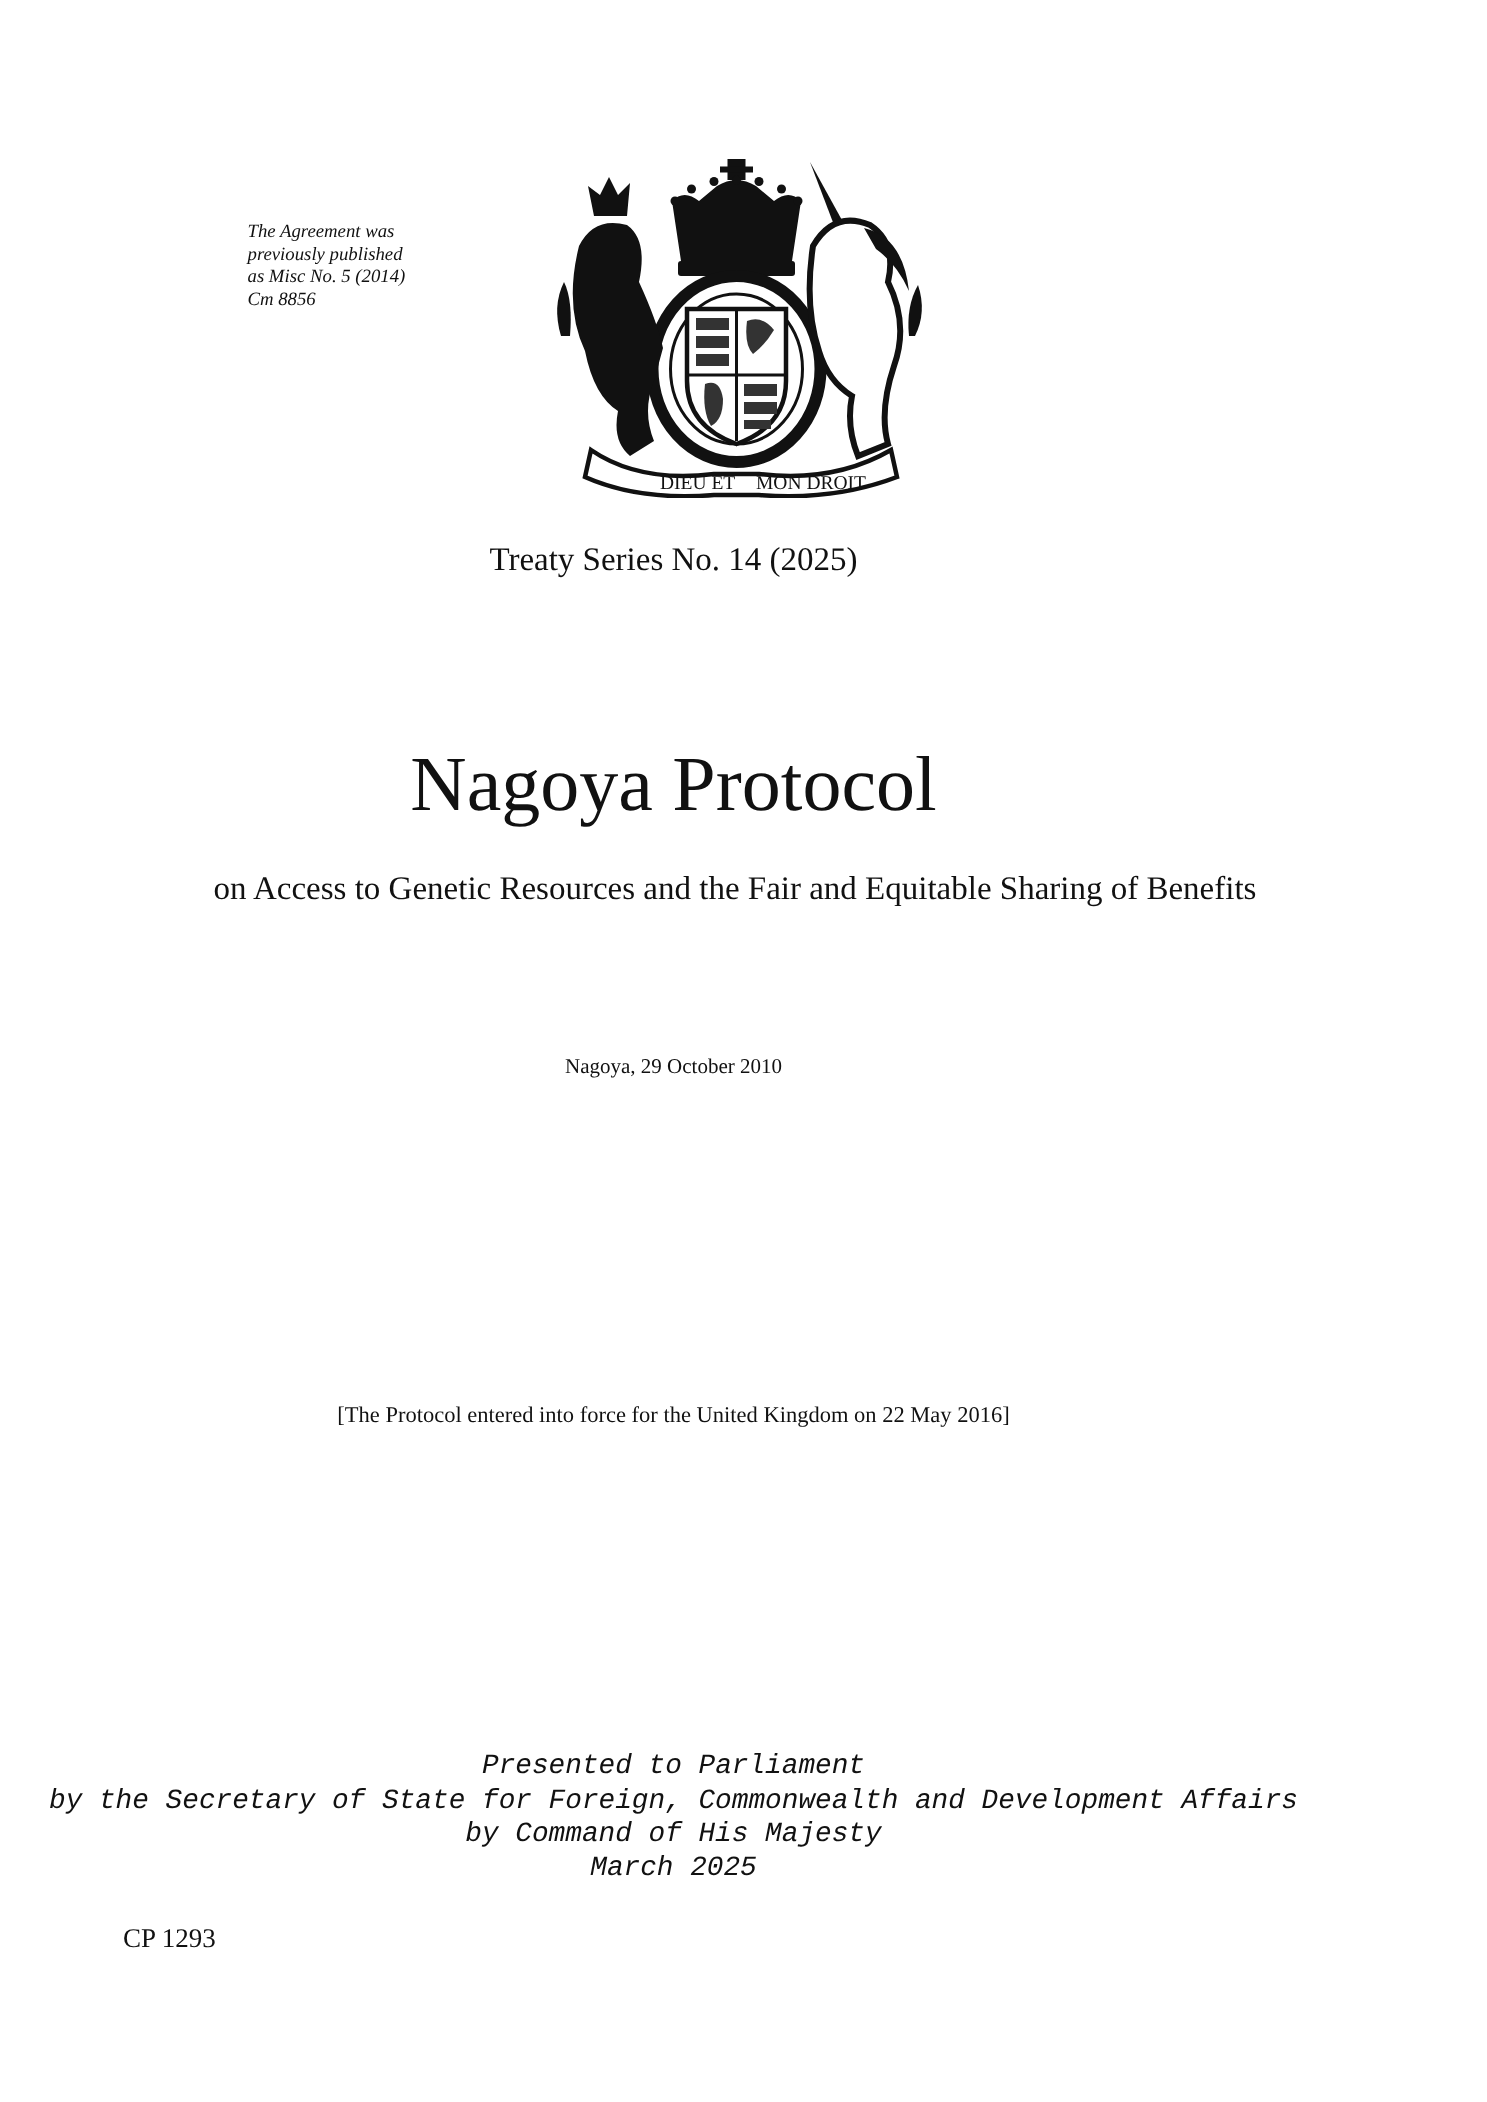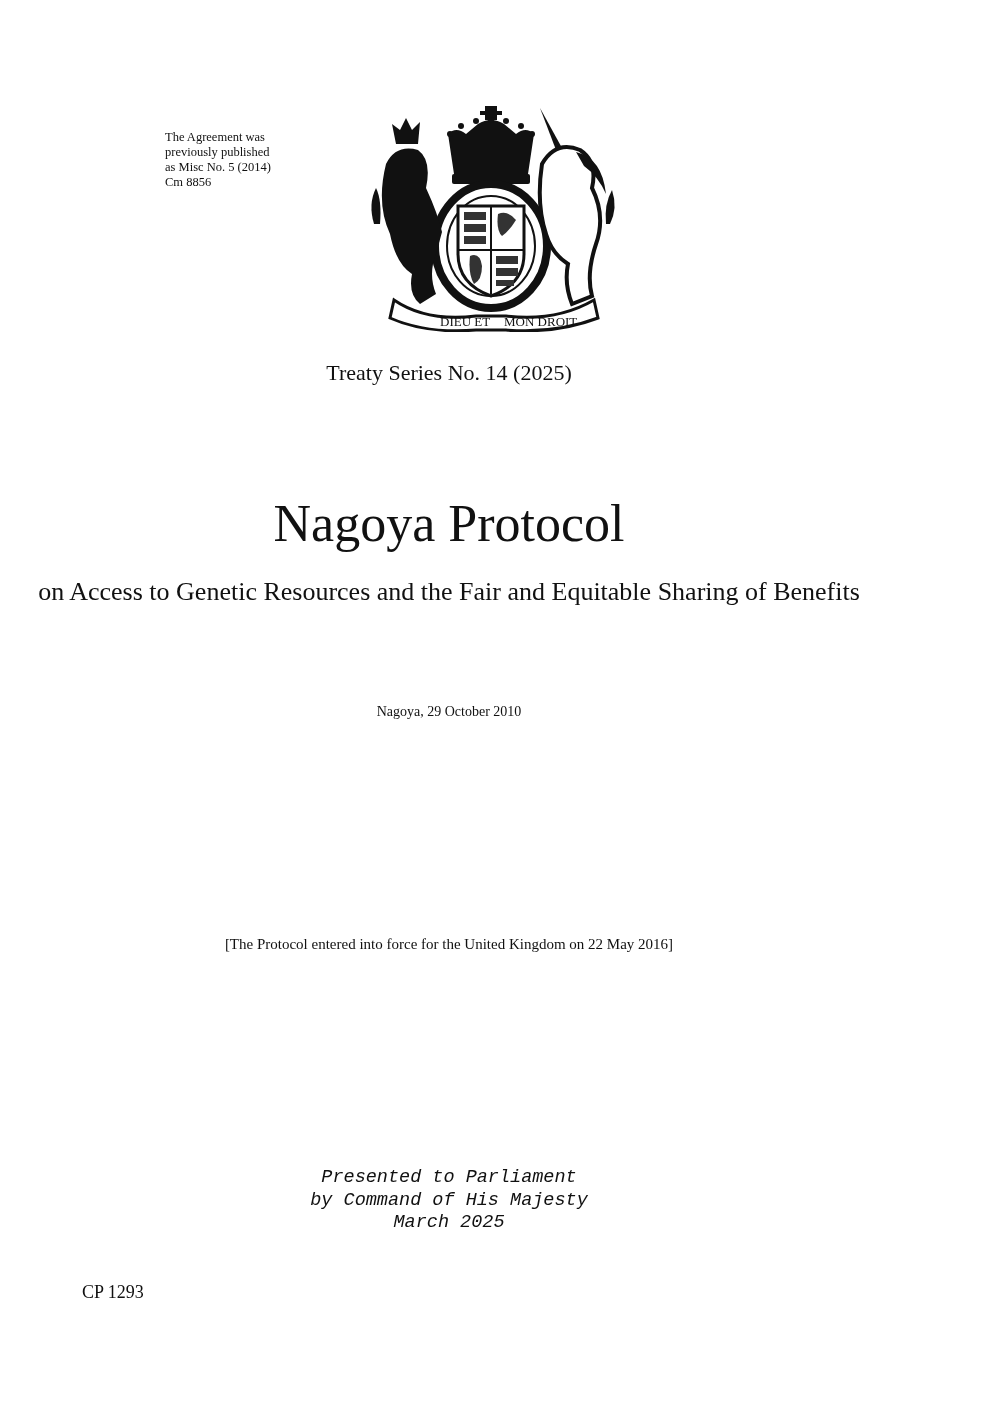--- a/index.html
+++ b/index.html
@@ -1,24 +1,24 @@
 <!DOCTYPE html>
 <html><head>
 <meta charset="utf-8">
 <style>
   html, body { margin: 0; padding: 0; background: #ffffff; }
   body { width: 991px; height: 1401px; position: relative; overflow: hidden;
          font-family: "Liberation Serif", "DejaVu Serif", serif; color: #111111; }
   .abs { position: absolute; }
-  .note { left: 165px; top: 130px; font-size: 12.5px; line-height: 15px; }
+  .note { left: 165px; top: 147px; font-size: 12.5px; line-height: 15px; font-style: italic; }
   .crest { left: 366px; top: 104px; width: 254px; height: 228px; }
   .center { left: 0; width: 898px; text-align: center; }
   .series { top: 360px; font-size: 22px; }
   .title { top: 494px; font-size: 52px; line-height: 60px; }
-  .subtitle { top: 578px; font-size: 26px; line-height: 27px; }
+  .subtitle { top: 578px; font-size: 22px; line-height: 27px; padding-left: 41px; }
   .place { top: 704px; font-size: 14px; }
   .force { top: 936px; font-size: 15px; font-family: Liberation Serif, serif; }
   .presented { top: 1167px; font-size: 18.5px; line-height: 22.5px; font-style: italic; font-family: Liberation Mono, monospace; }
   .cp { left: 82px; top: 1282px; font-size: 18px; text-align: center; }
 </style>
 </head>
 <body>
 
 <div class="abs note">
   <div>The Agreement was</div>
@@ -86,17 +86,18 @@
 <div class="abs center subtitle">
   <div>on Access to Genetic Resources and the Fair and Equitable Sharing of Benefits</div>
 </div>
 
 <div class="abs center place">Nagoya, 29 October 2010</div>
 
 <div class="abs center force">[The Protocol entered into force for the United Kingdom on 22 May 2016]</div>
 
 <div class="abs center presented">
   <div>Presented to Parliament</div>
+  <div>by the Secretary of State for Foreign, Commonwealth and Development Affairs</div>
   <div>by Command of His Majesty</div>
   <div>March 2025</div>
 </div>
 
 <div class="abs cp">CP 1293</div>
 
 </body></html>

